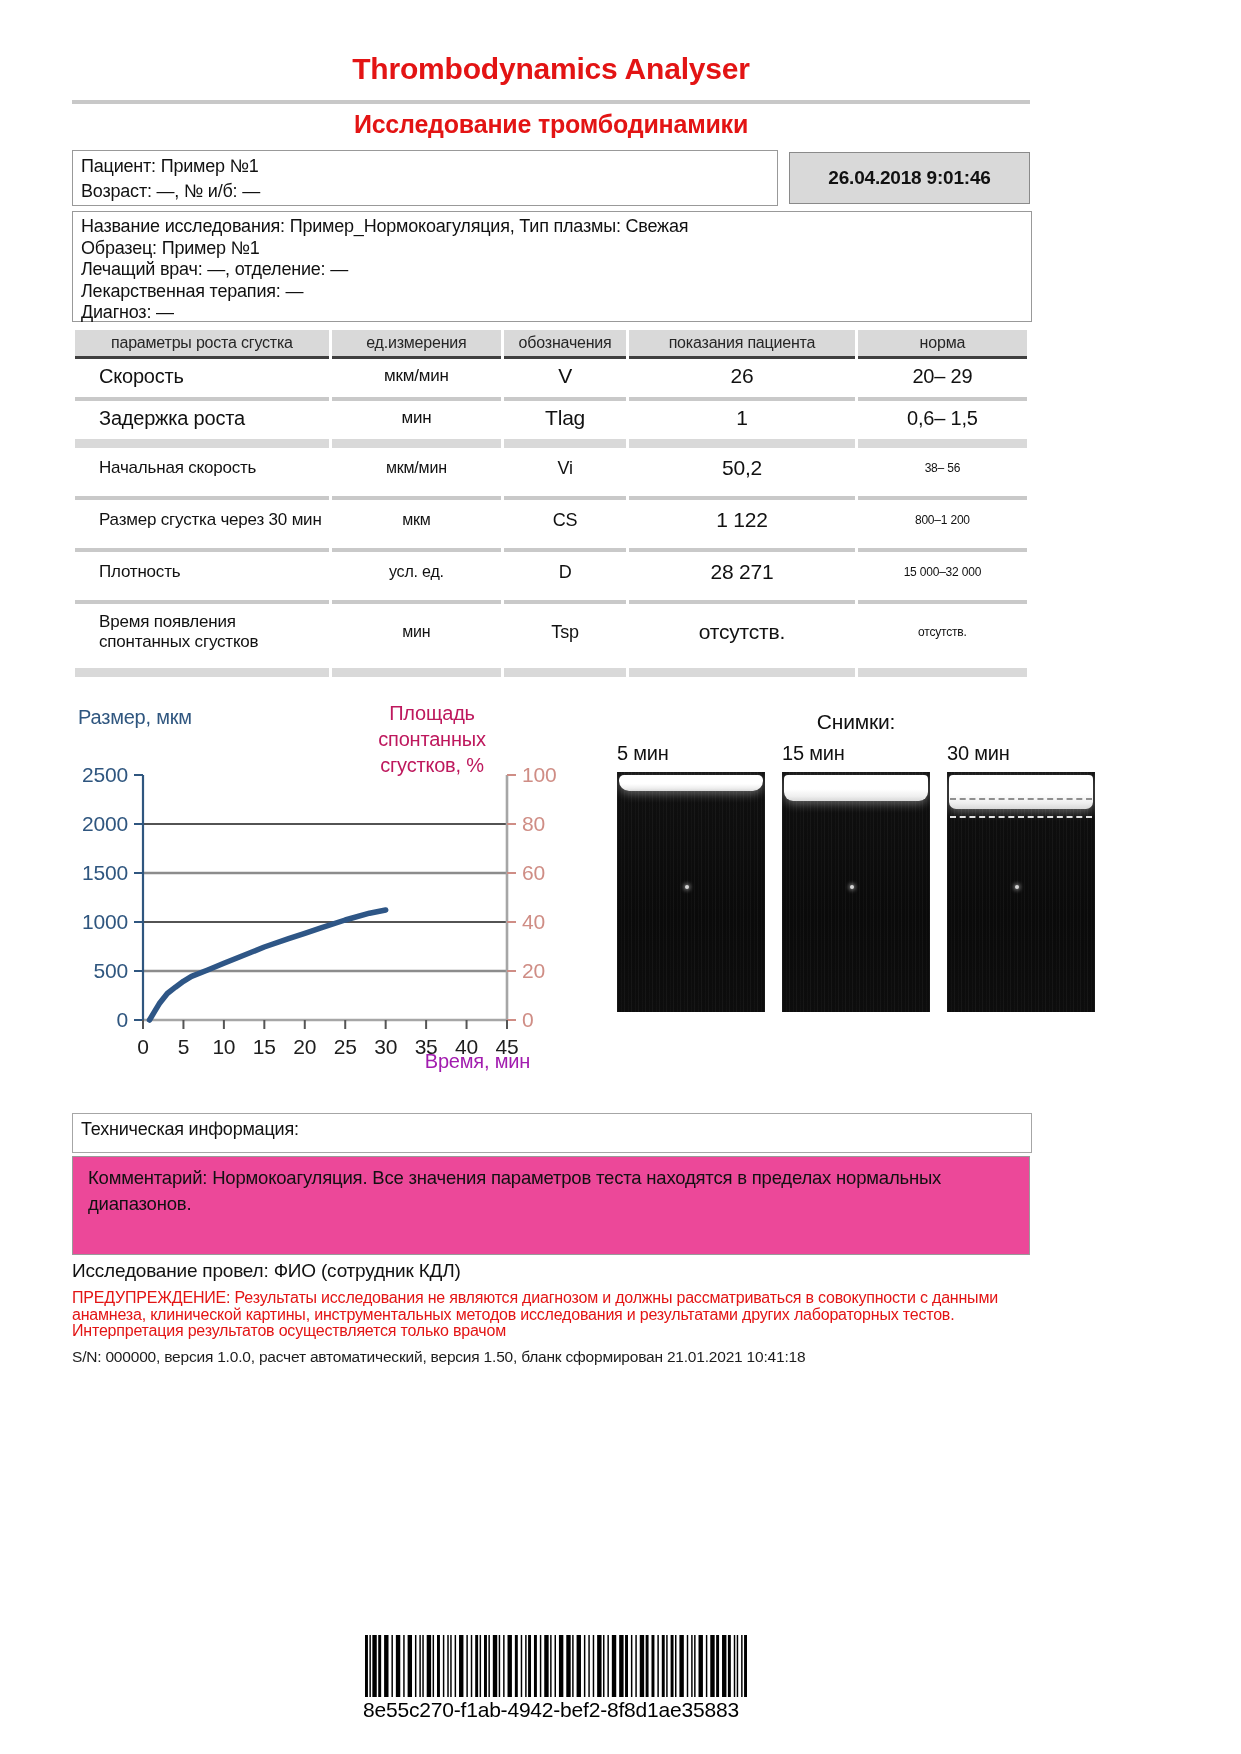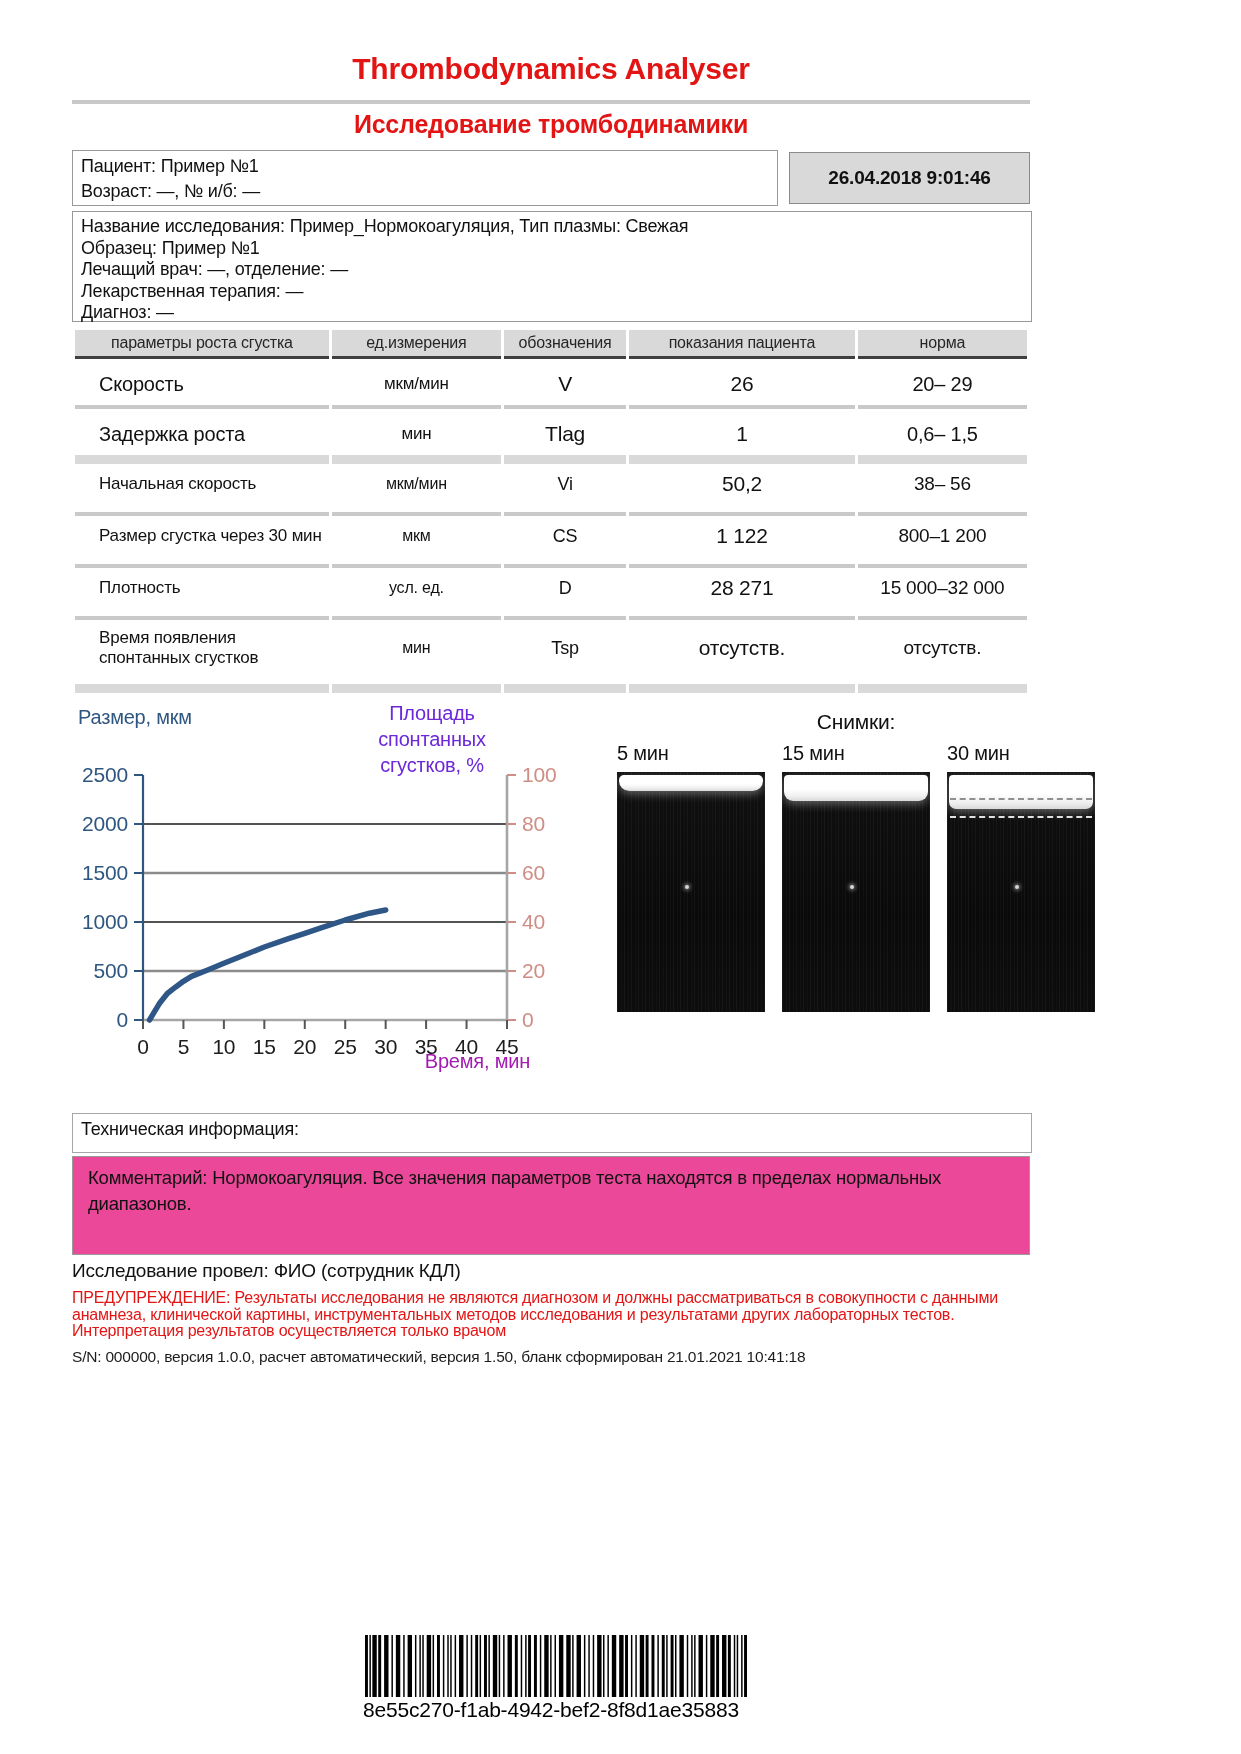--- a/index.html
+++ b/index.html
@@ -19,37 +19,37 @@
   .study-box{position:absolute;left:72px;top:211px;width:942px;height:101px;
              border:1.5px solid #999;padding:4px 8px;font-size:18px;line-height:21.5px;}
   
   .results{position:absolute;left:72px;top:330px;width:958px;border-collapse:separate;border-spacing:3px 0;}
   .results th{background:#d9d9d9;border-bottom:3px solid #3f3f3f;font-weight:normal;
               font-size:16px;color:#262626;padding:4px 0;}
   .results td{vertical-align:middle;text-align:center;}
   .results .row td{border-bottom:4px solid #c9c9c9;}
   .results .row.nosep td{border-bottom:none;}
   .results td.param{text-align:left;padding-left:24px;}
-  .results .large td{padding-top:13px;padding-bottom:9px;}
+  .results .large td{padding-top:5px;padding-bottom:9px;}
   .results .small td{padding-top:8px;padding-bottom:16px;}
   .results .large .param{font-size:20px;}
   .results .small .param{font-size:17px;}
   .results .large .unit{font-size:17px;}
   .results .small .unit{font-size:16px;}
   .results .large .symbol{font-size:21px;}
   .results .small .symbol{font-size:18px;}
   .results .value{font-size:21px;}
   .results .large .norm{font-size:20px;}
-  .results .small .norm{font-size:19px;}
+  .results .small .norm{font-size:12px;}
   .results .spacer td{background:#d9d9d9;height:9px;padding:0;border:none;}
   col.c1{width:27%;} col.c2{width:18%;} col.c3{width:13%;} col.c4{width:24%;} col.c5{width:18%;}
   
   .axis-title-left{position:absolute;left:78px;top:706px;font-size:20px;color:#2f567f;}
   .axis-title-right{position:absolute;left:343px;top:700px;width:178px;text-align:center;
-                    font-size:20px;line-height:26px;color:#6d28d9;}
+                    font-size:20px;line-height:26px;color:#be185d;}
   .axis-title-x{position:absolute;left:395px;top:1050px;width:135px;text-align:right;font-size:20px;color:#a21caf;}
   .chart-svg{position:absolute;left:60px;top:690px;}
   
   .snap-heading{position:absolute;left:782px;top:710px;width:148px;text-align:center;font-size:21px;}
   .snap-label{position:absolute;top:742px;width:148px;font-size:20px;}
   .photo{position:absolute;top:772px;width:148px;height:240px;overflow:hidden;
          background:repeating-linear-gradient(90deg,rgba(255,255,255,0.045) 0 1px,rgba(255,255,255,0) 1px 4px,rgba(255,255,255,0.025) 4px 5px,rgba(255,255,255,0) 5px 7px),
                     linear-gradient(#101010,#0a0a0a 60%,#0d0d0d);}
   .photo:after{content:'';position:absolute;left:46%;top:47%;width:4px;height:4px;border-radius:50%;
                background:#d6d6d6;box-shadow:0 0 4px 1px rgba(255,255,255,.55);}

